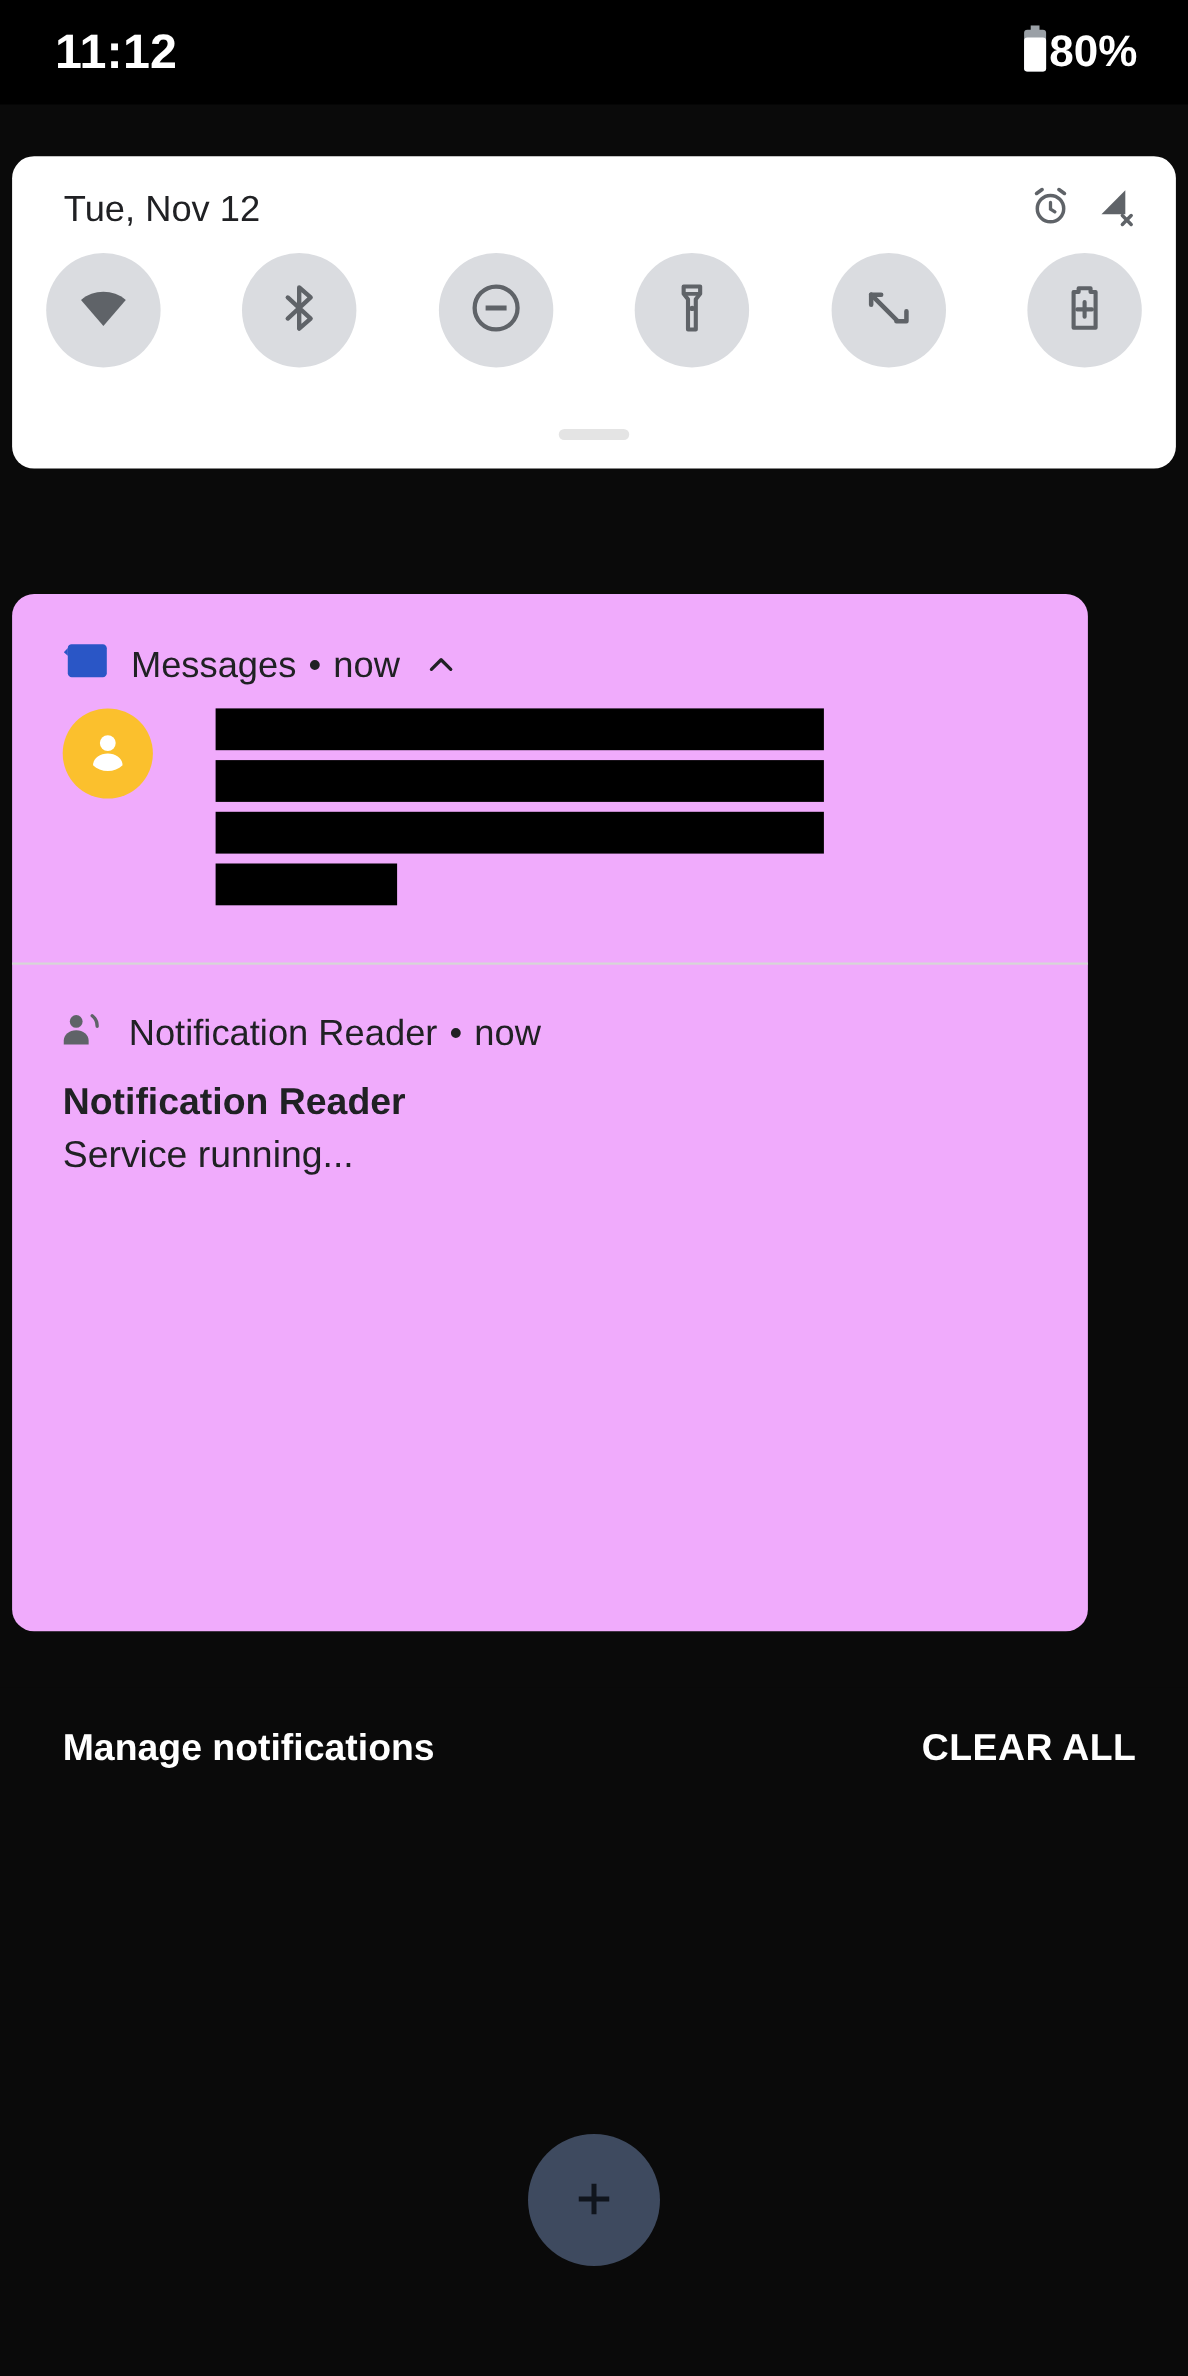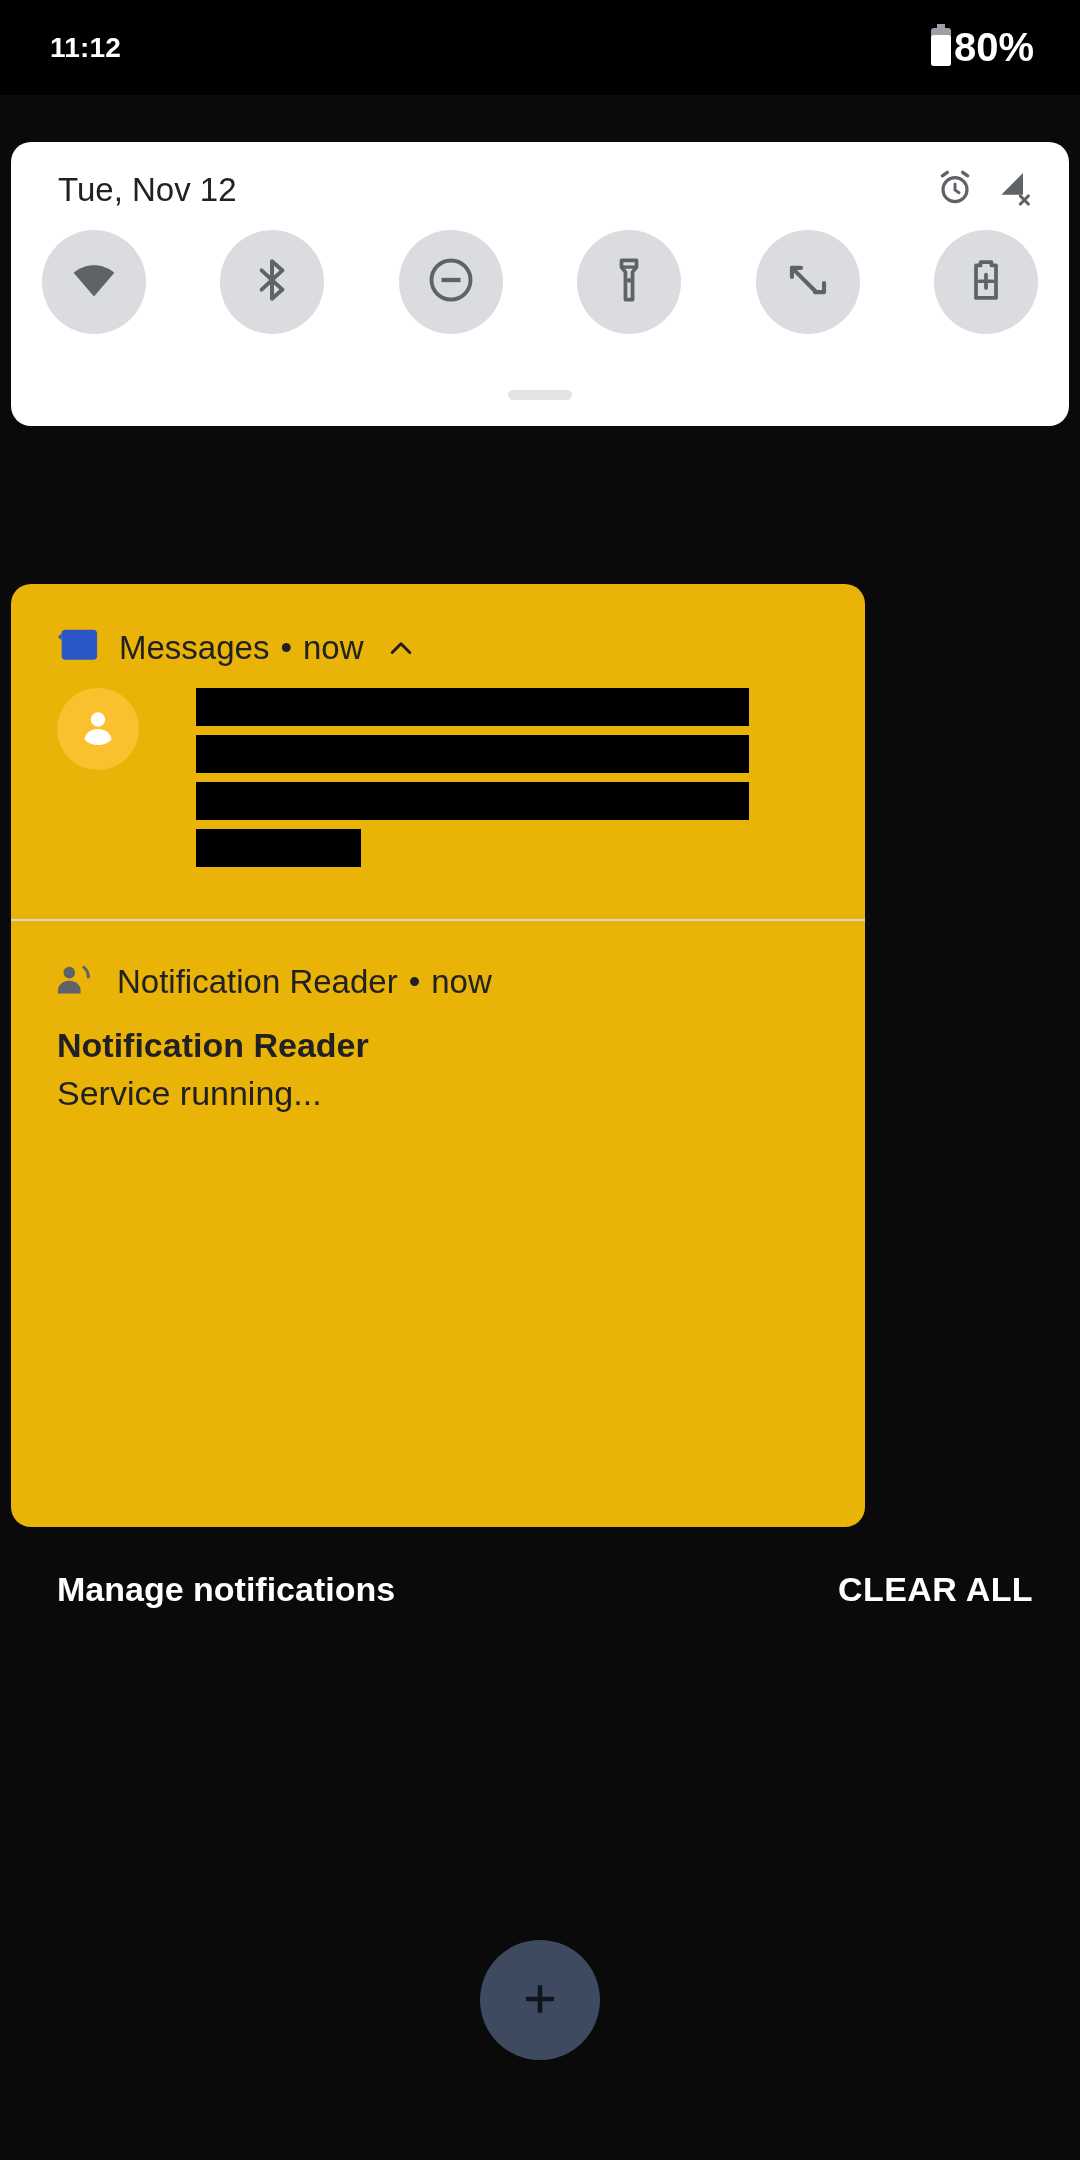--- a/index.html
+++ b/index.html
@@ -26,21 +26,21 @@
     width: 1080px;
     height: 95px;
     background: #000000;
     display: flex;
     align-items: center;
     justify-content: space-between;
     padding: 0 46px 0 50px;
   }
   .status-clock {
     color: #ffffff;
-    font-size: 28px;
+    font-size: 44px;
     font-weight: 700;
     letter-spacing: 0.2px;
   }
   .status-right {
     display: flex;
     align-items: center;
   }
   .status-battery-pct {
     color: #ffffff;
     font-size: 40px;
@@ -107,26 +107,25 @@
     height: 10px;
     border-radius: 5px;
     background: #e4e4e4;
   }
 
   
   .notif-panel {
     position: absolute;
     top: 540px;
     left: 11px;
-    width: 854px;
+    width: 978px;
     height: 943px;
-    background: #eab308;
+    background: #f0abfc;
     border-radius: 20px;
     overflow: hidden;
-    margin-top: 44px;
   }
 
   
   .notif {
     position: relative;
     padding: 0 0 0 0;
   }
   .notif-appline {
     display: flex;
     align-items: center;

